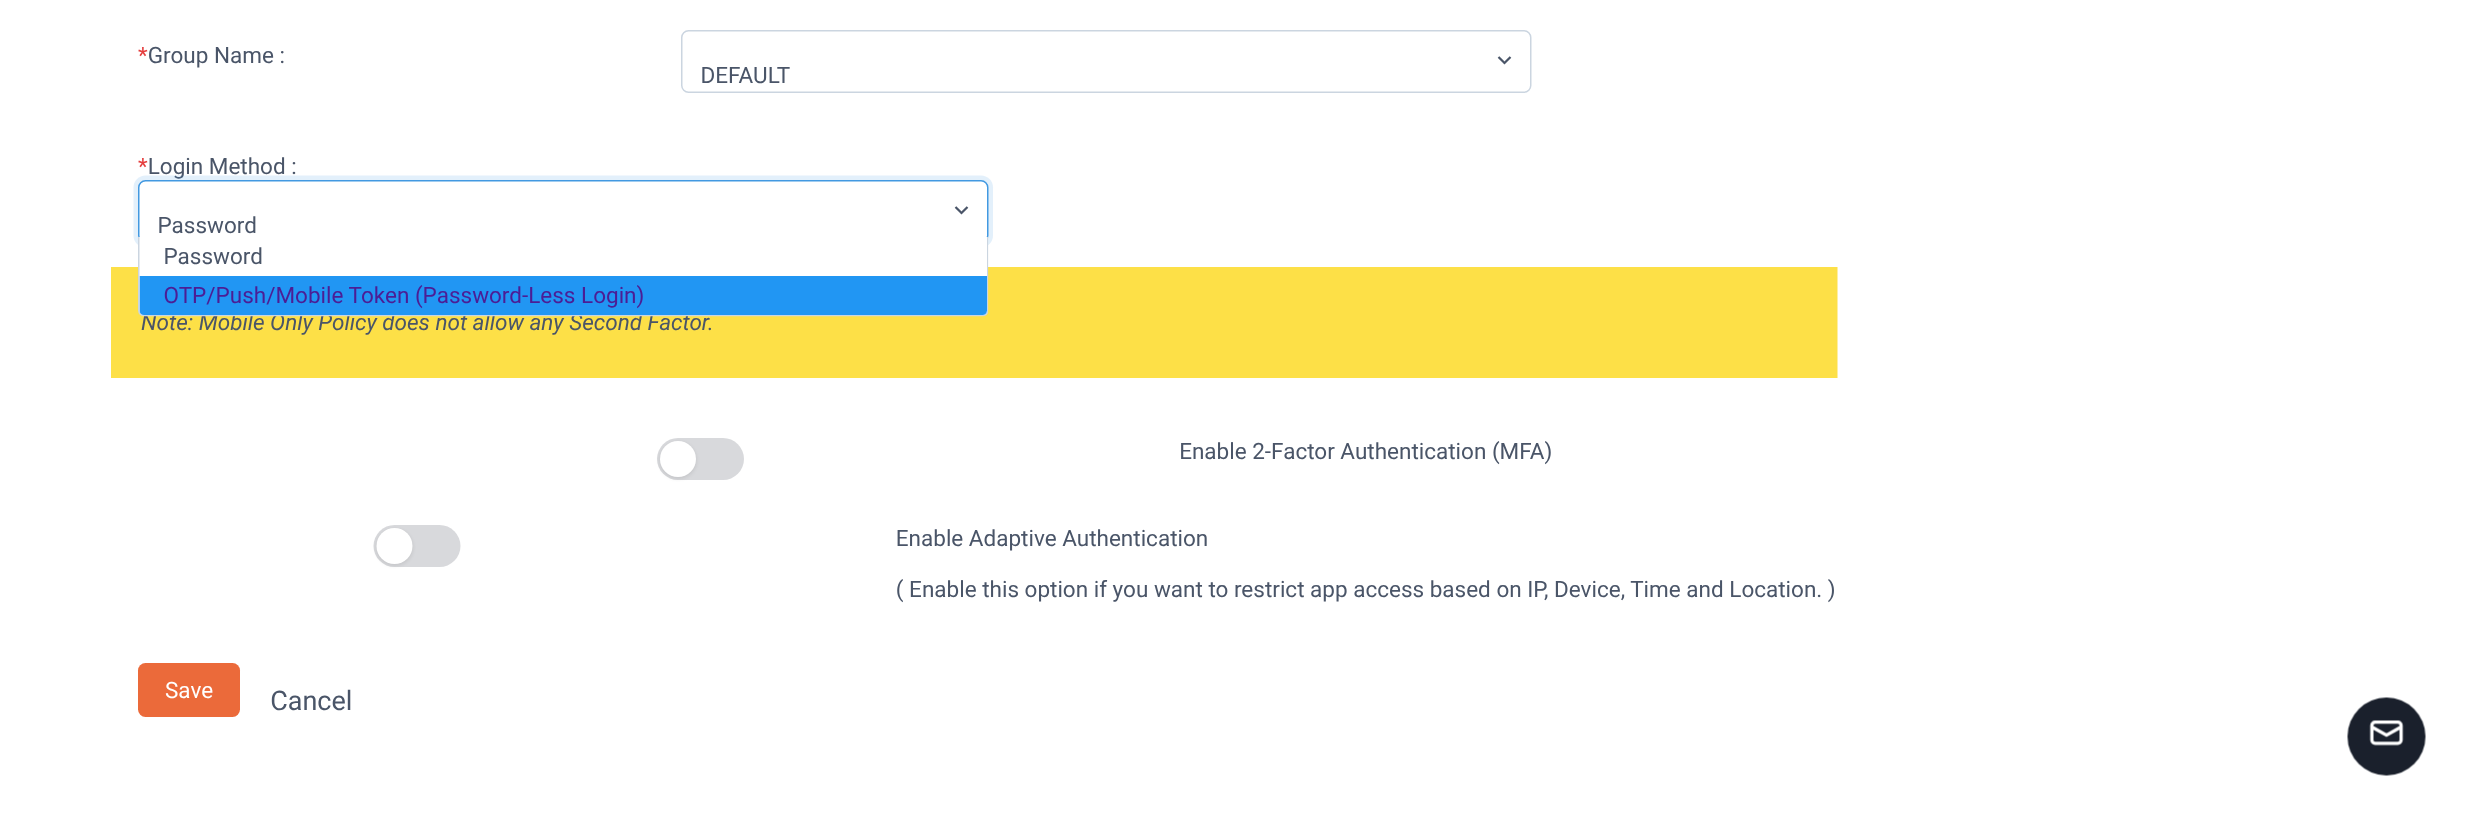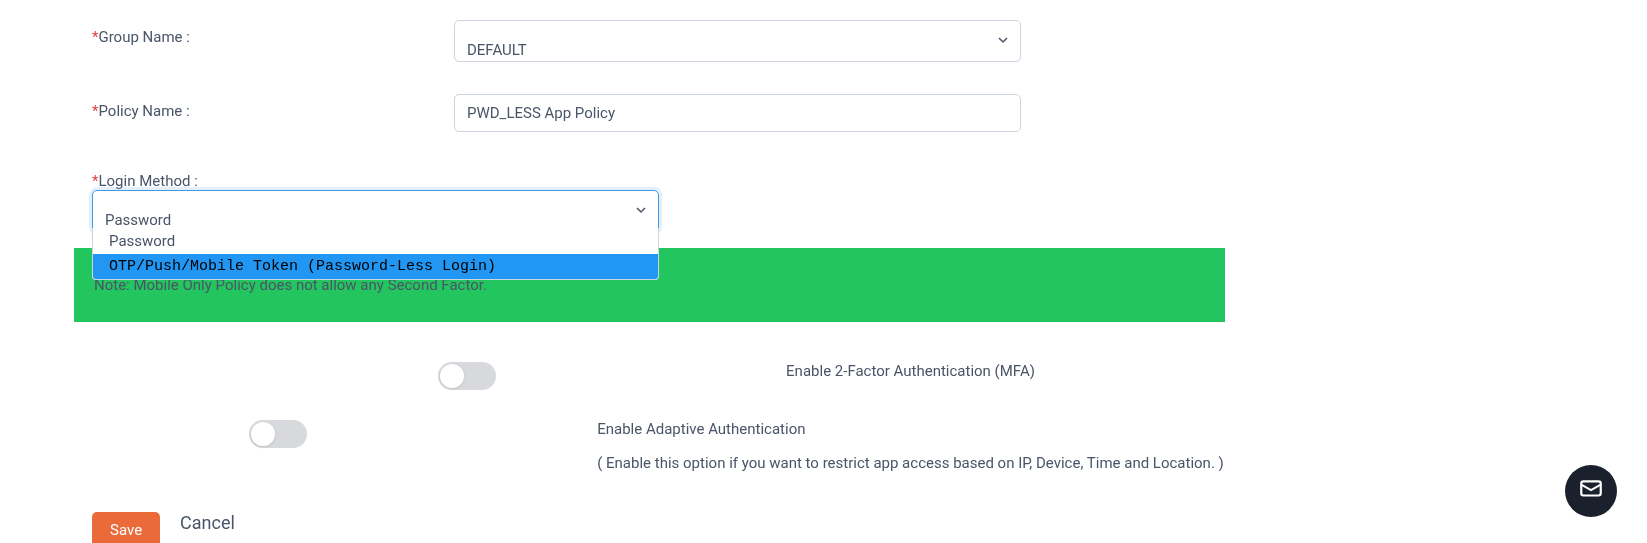--- a/index.html
+++ b/index.html
@@ -83,28 +83,28 @@
       z-index: 10;
       overflow: hidden;
     }
     .dropdown-option {
       padding: 4px 16px;
       cursor: pointer;
       color: #4a5568;
     }
     .dropdown-option-selected {
       background: #2196f3;
-      color: #000000;
-      font-family: Liberation Mono, monospace;
+      color: #4c1d95;
     }
     .note-banner {
-      background: #22c55e;
+      background: #fde047;
       padding: 28px 20px;
       margin: 0 140px 40px 62px;
       color: #4a5568;
+      font-style: italic;
     }
     .toggle-row {
       display: flex;
       align-items: flex-start;
       margin-bottom: 30px;
       padding-left: 96px;
       justify-content: center;
     }
     .toggle-label-wrap {
       margin-left: 290px;
@@ -128,21 +128,21 @@
       height: 24px;
       background: #fff;
       border-radius: 50%;
       position: absolute;
       top: 2px;
       left: 2px;
       box-shadow: 0 1px 3px rgba(0,0,0,0.1);
     }
     .button-row {
       display: flex;
-      align-items: flex-start;
+      align-items: flex-end;
       gap: 20px;
       padding-left: 80px;
       margin-top: 40px;
     }
     .btn-save {
       background: #eb6a3a;
       color: #fff;
       border: none;
       padding: 9px 18px;
       border-radius: 5px;
@@ -185,28 +185,20 @@
         <span>DEFAULT</span>
       </div>
       <span class="select-chevron">
         <svg width="12" height="12" viewBox="0 0 12 12">
             <path d="M2 4 L6 8 L10 4" stroke="#4a5568" stroke-width="1.5" fill="none"></path>
           </svg>
       </span>
     </div>
   </div>
 
-  <div class="form-row">
-    <div class="form-label">
-      <span class="required">*</span><span>Policy Name :</span>
-    </div>
-    <div class="form-control-wrap">
-      <input type="text" class="form-input" value="PWD_LESS App Policy" style="">
-    </div>
-  </div>
 
   <div class="form-row" style="margin-bottom: 16px; flex-direction: column;">
     <div class="form-label">
       <span class="required">*</span><span>Login Method :</span>
     </div>
     <div class="form-control-wrap">
       <div class="form-select form-select-focused">
         <span>Password</span>
       </div>
       <span class="select-chevron">

